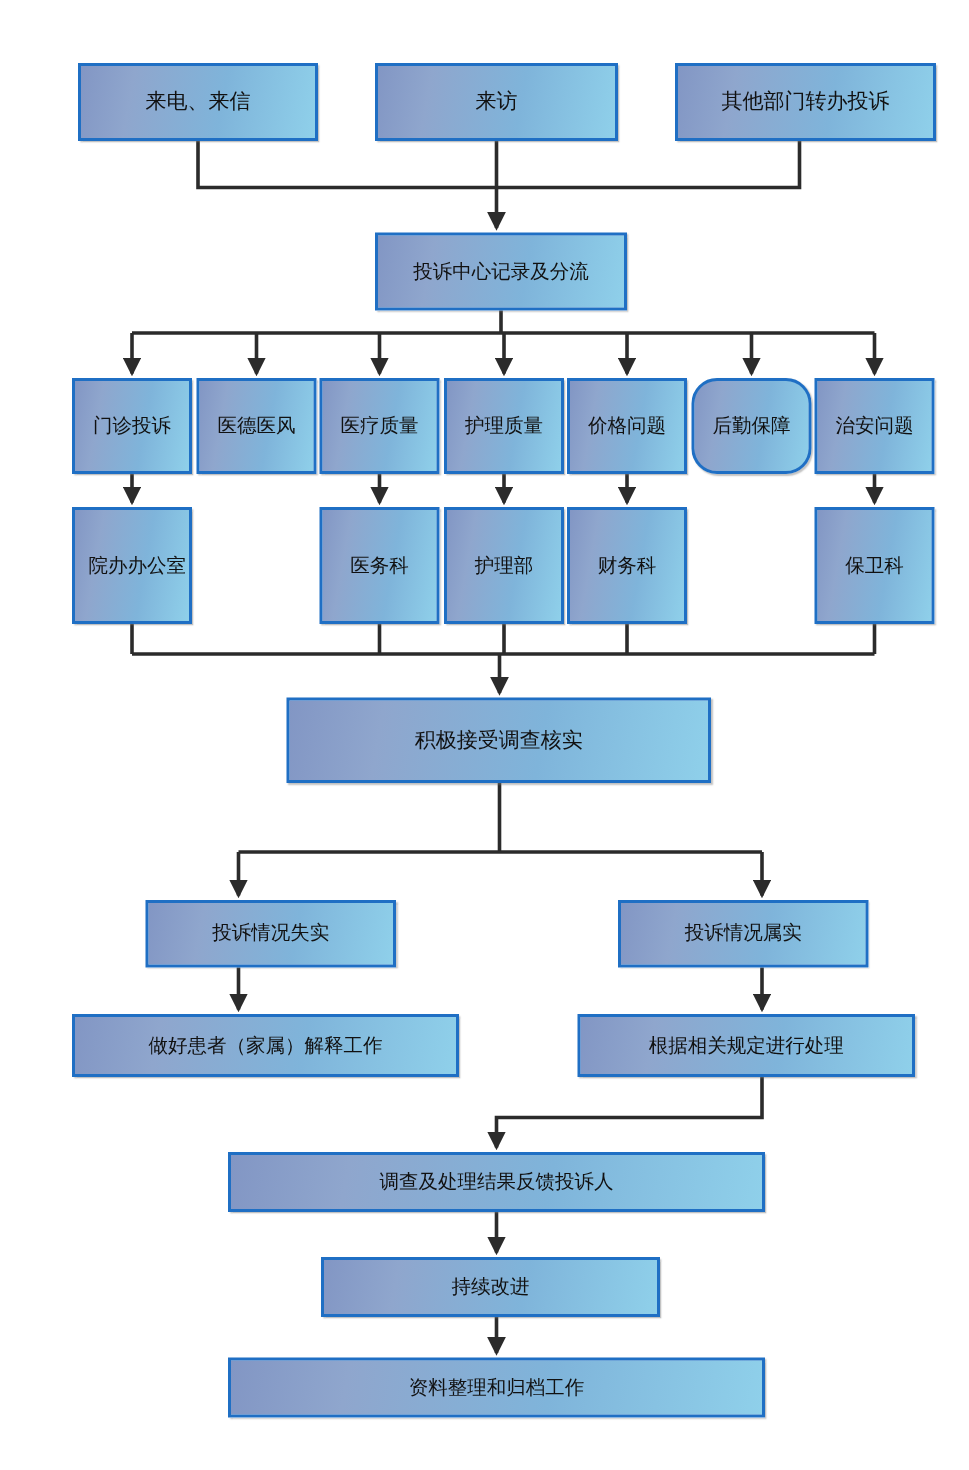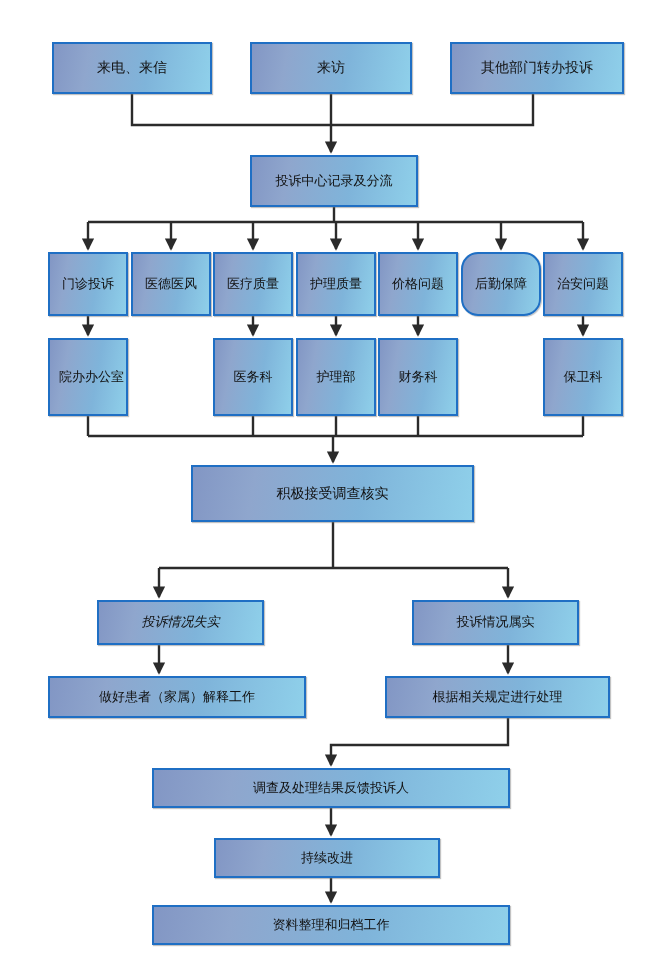--- a/index.html
+++ b/index.html
@@ -121,21 +121,21 @@
       <span>财务科</span>
     </div>
   <div class="node fs13" style="left: 543px; top: 338px; width: 80px; height: 78px;">
       <span>保卫科</span>
     </div>
 
   <div class="node fs17" style="left: 191px; top: 465px; width: 283px; height: 57px;">
       <span>积极接受调查核实</span>
     </div>
 
-  <div class="node fs13" style="left: 97px; top: 600px; width: 167px; height: 45px; font-style: italic;">
+  <div class="node fs13" style="left: 97px; top: 600px; width: 167px; height: 45px;">
       <span>投诉情况失实</span>
     </div>
   <div class="node fs13" style="left: 412px; top: 600px; width: 167px; height: 45px;">
       <span>投诉情况属实</span>
     </div>
 
   <div class="node fs13" style="left: 48px; top: 676px; width: 258px; height: 42px;">
       <span>做好患者（家属）解释工作</span>
     </div>
   <div class="node fs13" style="left: 385px; top: 676px; width: 225px; height: 42px;">

